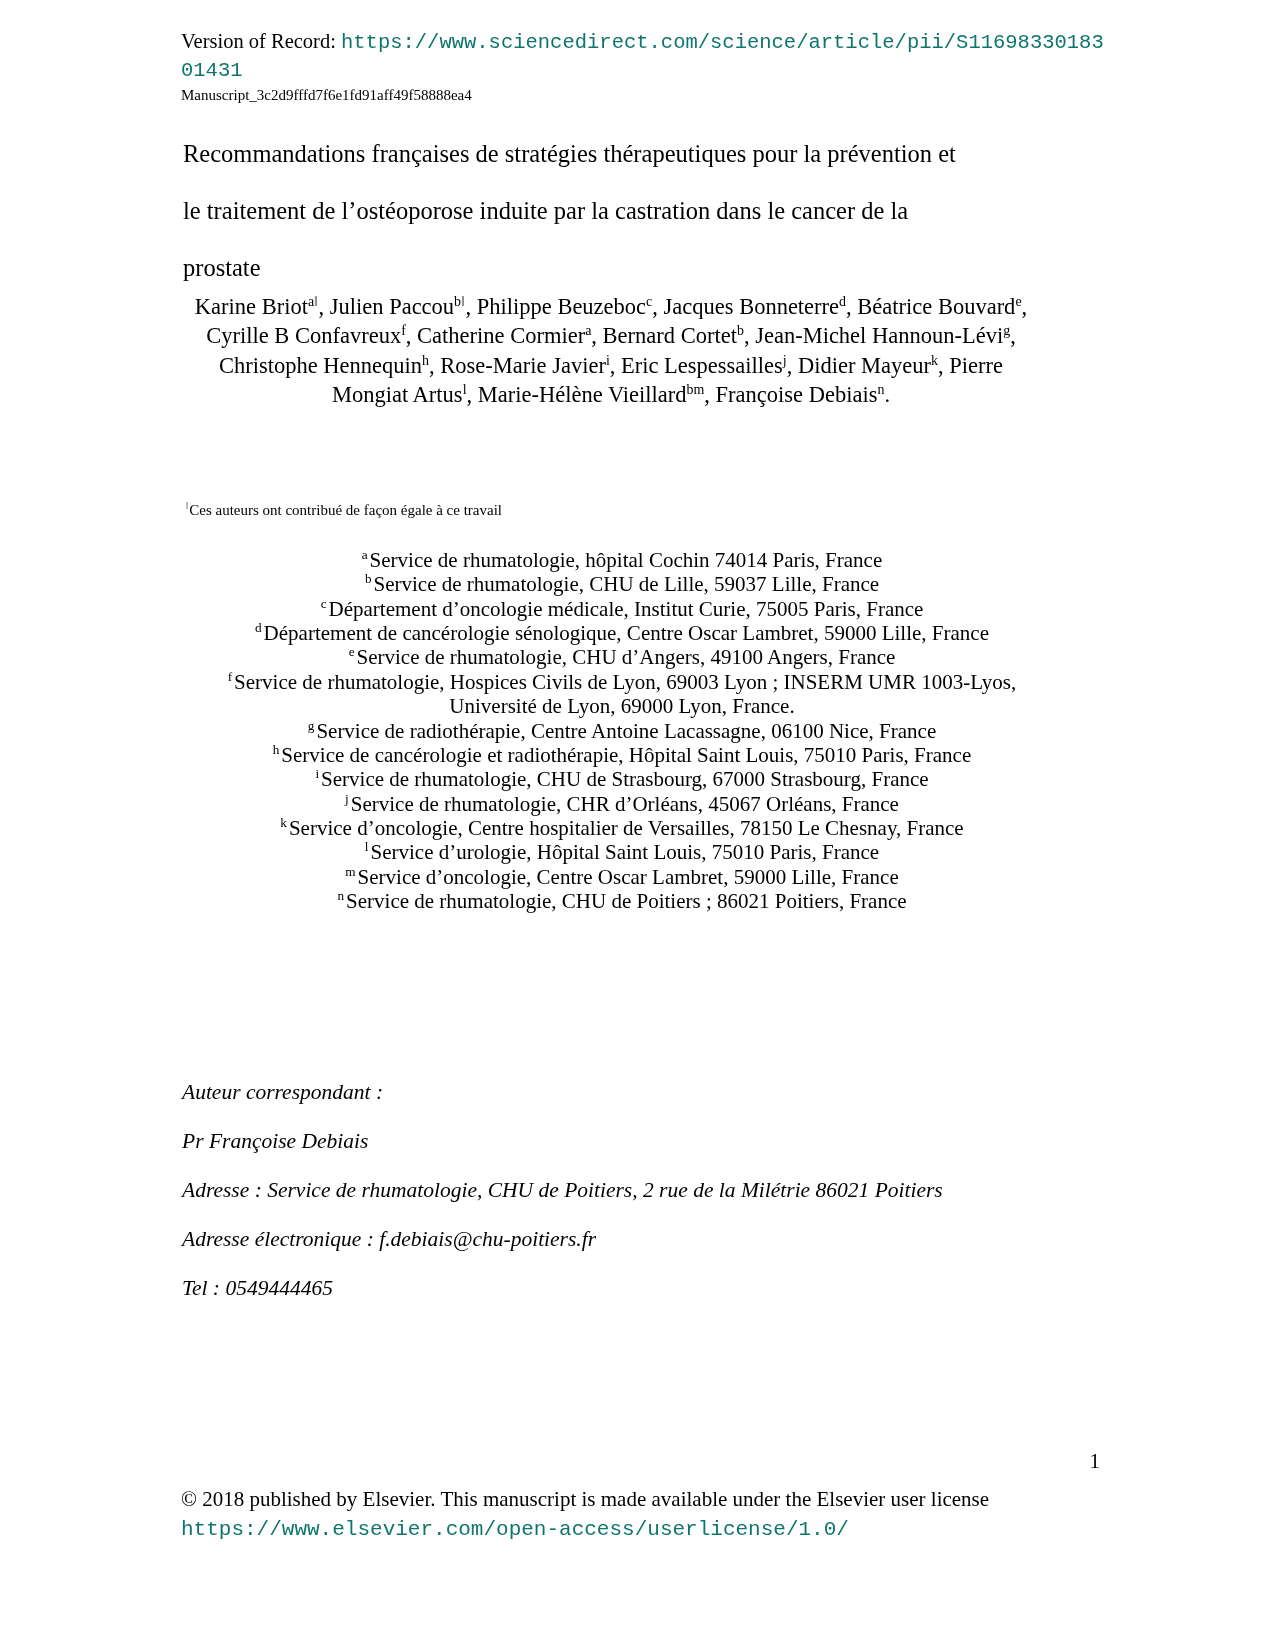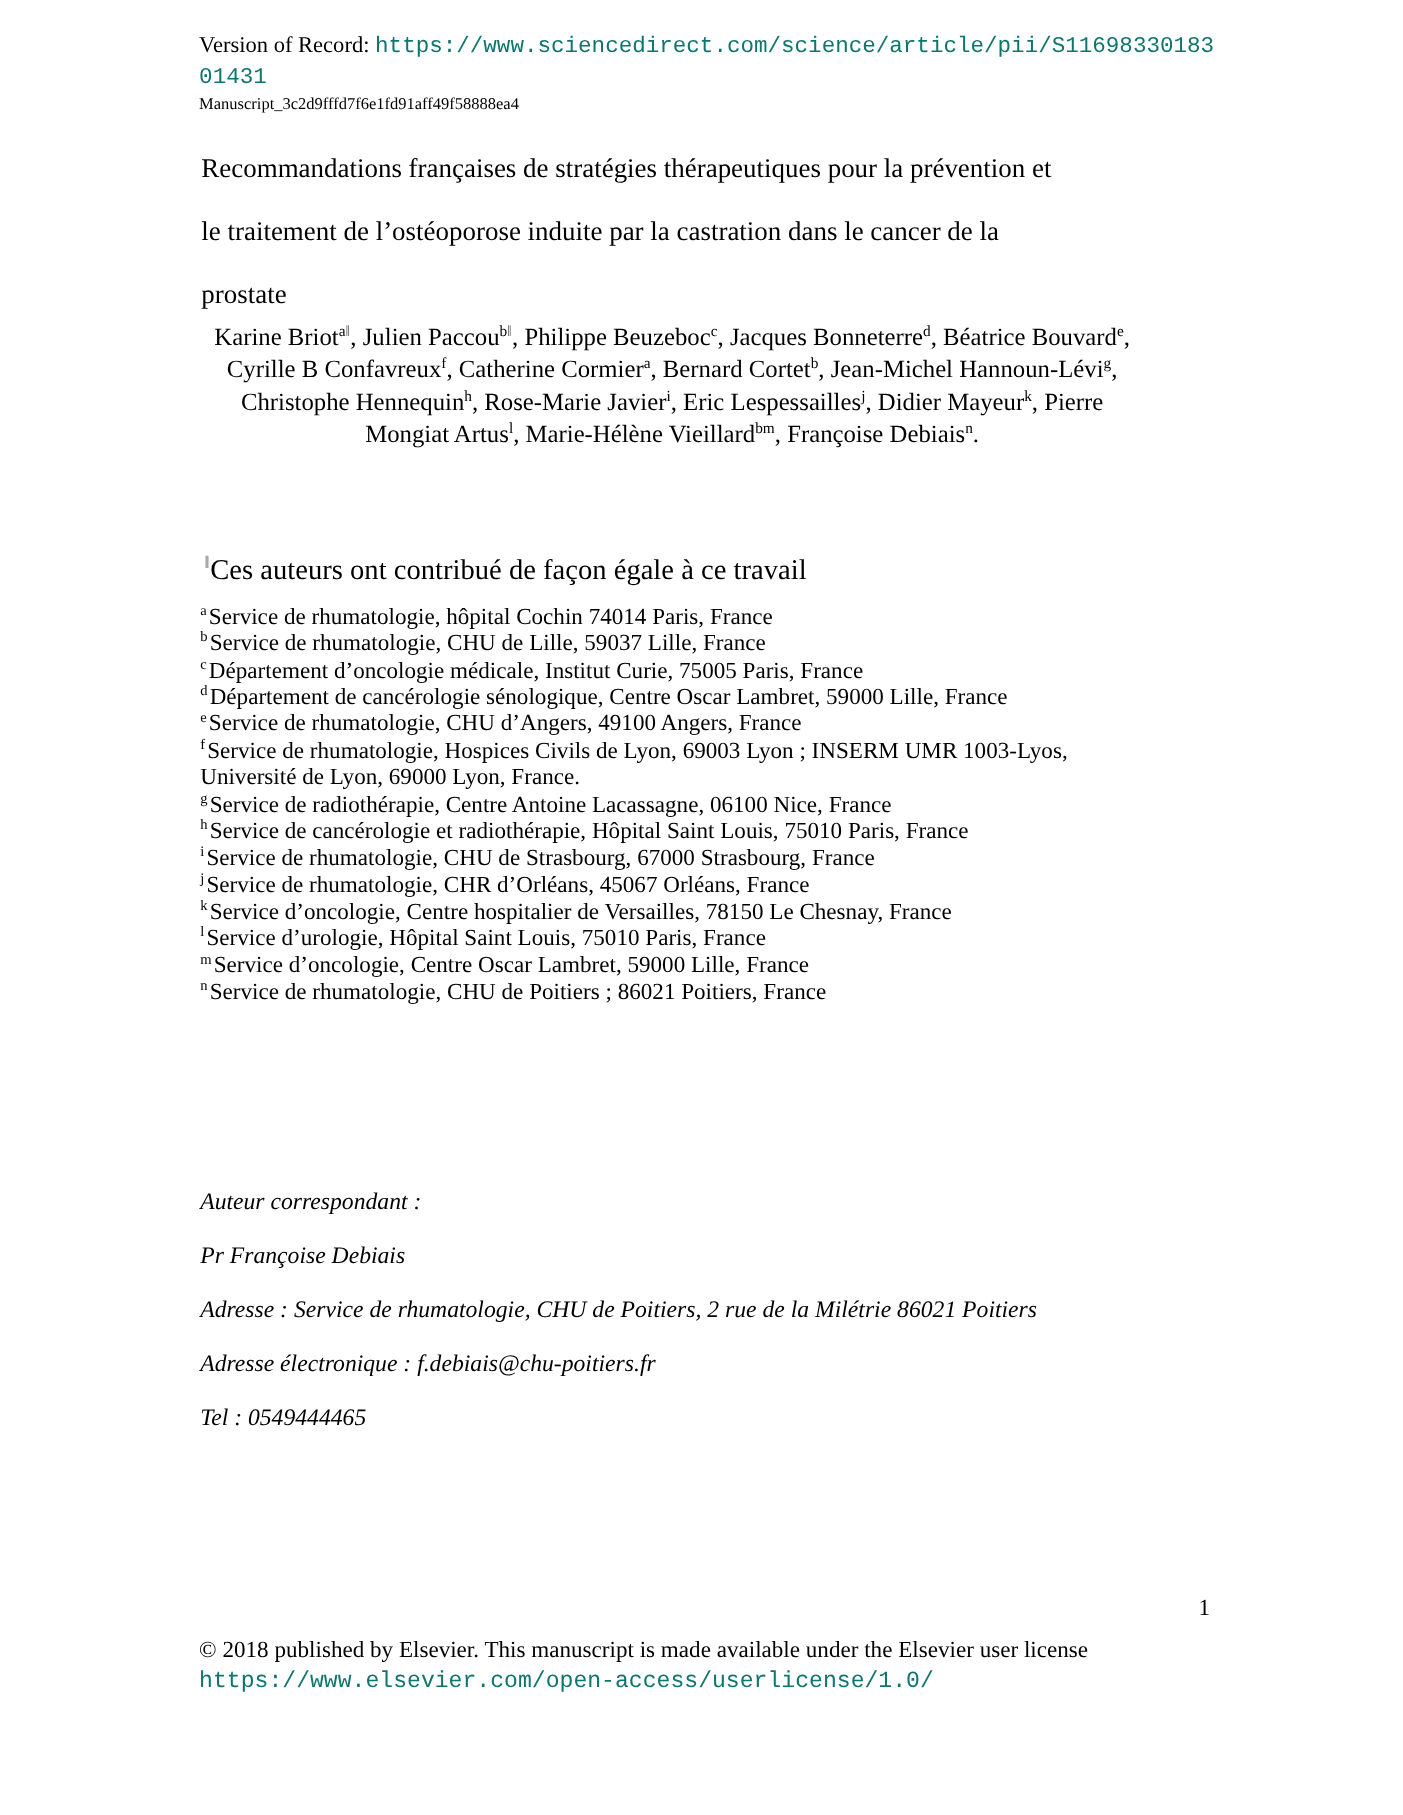--- a/index.html
+++ b/index.html
@@ -72,21 +72,21 @@
     letter-spacing: 0.5px;
     color: #555;
   }
 
   
   .equal-note {
     position: absolute;
     left: 186px;
     top: 501px;
     width: 700px;
-    font-size: 26px;
+    font-size: 15px;
     line-height: 1.3;
   }
   .equal-note .lead {
     font-size: 0.62em;
     vertical-align: super;
     line-height: 0;
     letter-spacing: 0.6px;
     color: #666;
   }
 
@@ -96,20 +96,21 @@
     left: 182px;
     top: 548px;
     width: 880px;
     font-size: 21px;
     line-height: 1.16;
   }
   .affiliations .aff {
     margin: 0;
     padding: 0;
     white-space: normal;
+    text-align: center;
   }
   .affiliations .aff sup {
     font-size: 0.63em;
     padding-right: 2px;
   }
 
   
   .corresponding {
     position: absolute;
     left: 182px;

